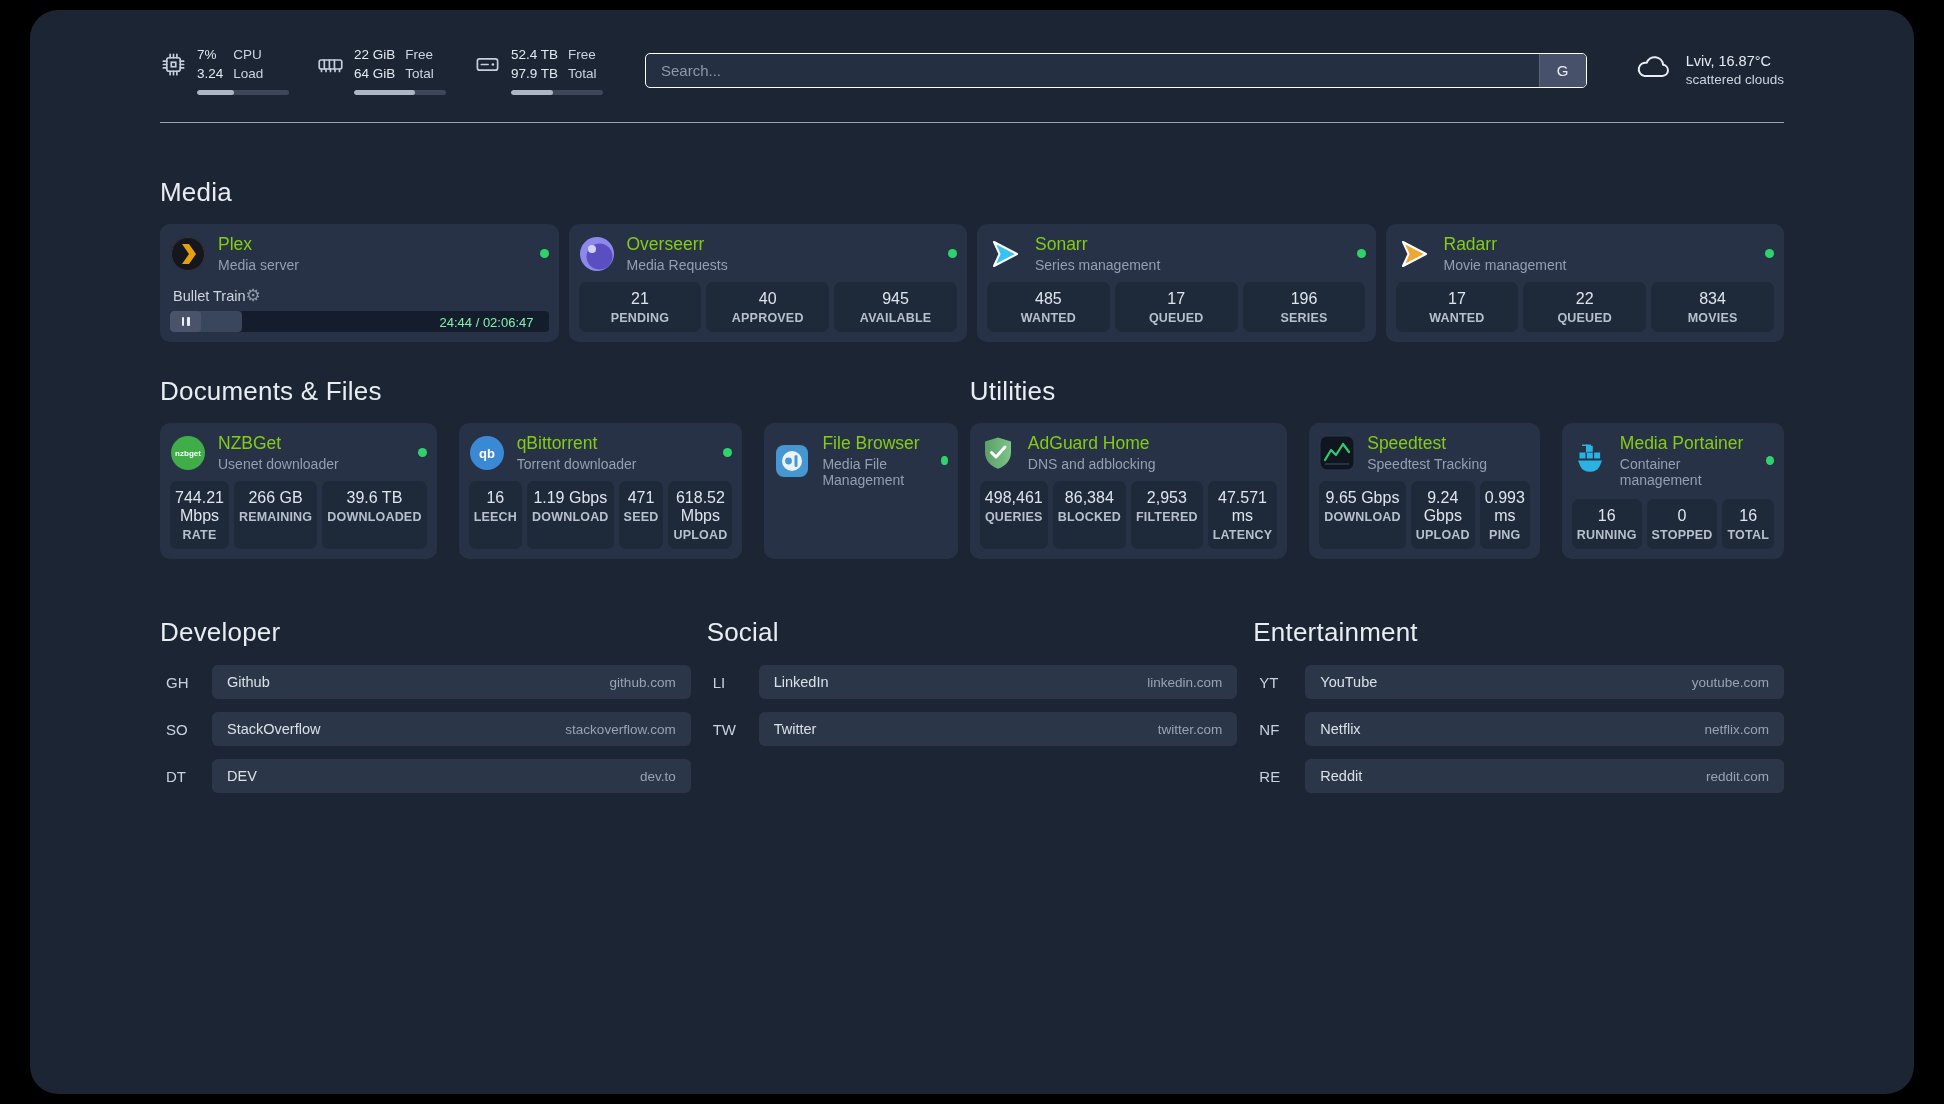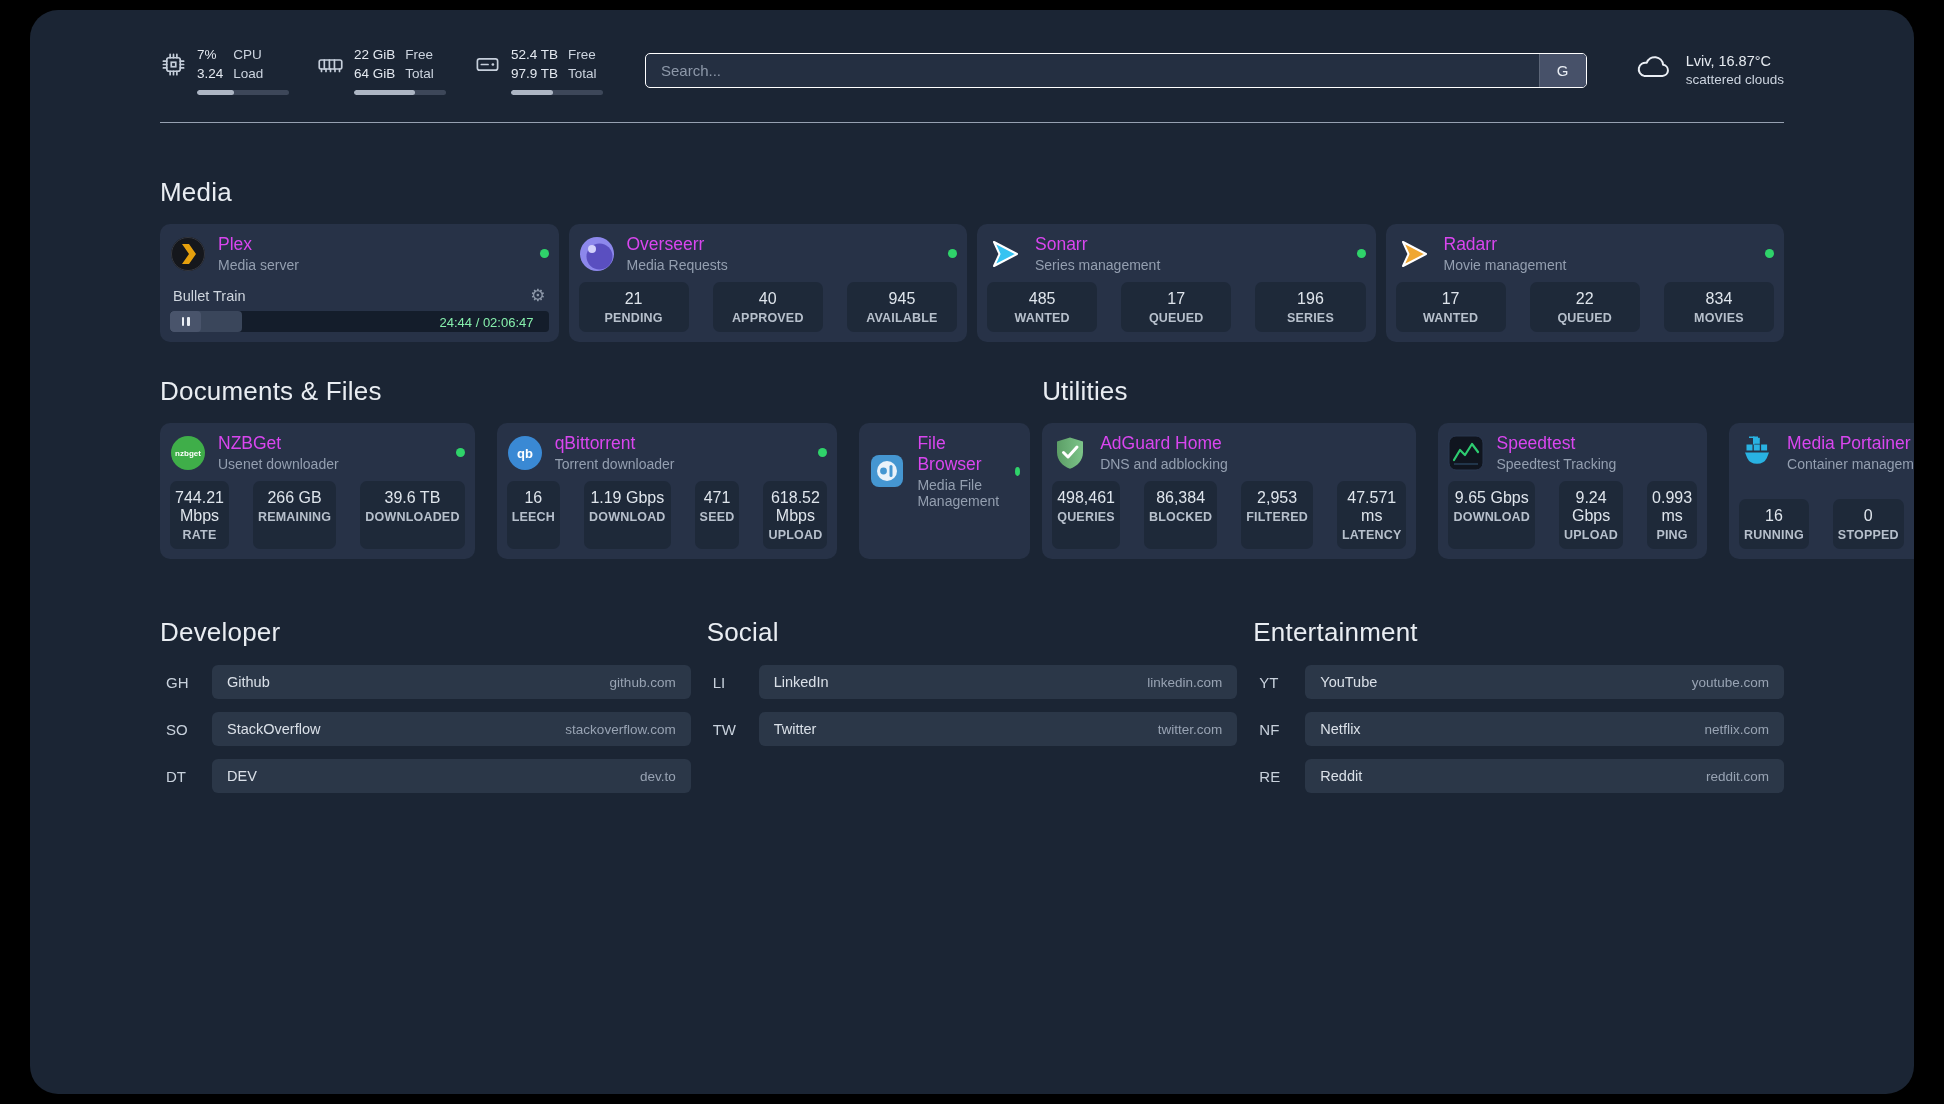--- a/index.html
+++ b/index.html
@@ -38,31 +38,31 @@
 
   
   h2{font-size:26px;font-weight:500;color:#e9edf2;letter-spacing:.2px}
   .section-media{margin-top:54px}
   .media-grid{display:grid;grid-template-columns:repeat(4,1fr);gap:10px;margin-top:16px}
 
   .card{background:#273247;border-radius:10px;padding:10px;display:flex;flex-direction:column}
   .card-head{display:flex;align-items:center;gap:12px}
   .svc-icon{width:36px;height:36px;flex:0 0 36px}
   .svc-icon svg{width:100%;height:100%;display:block}
-  .svc-name{font-size:17.5px;color:#d946ef;font-weight:500;line-height:1.2}
+  .svc-name{font-size:17.5px;color:#84cc16;font-weight:500;line-height:1.2}
   .svc-sub{font-size:14px;color:#949fb0;margin-top:2px}
   .dot{width:9px;height:9px;border-radius:50%;background:#2fd36a;margin-left:auto}
-  .stats{display:flex;gap:24px;margin-top:auto;padding-top:9px}
+  .stats{display:flex;gap:5px;margin-top:auto;padding-top:9px}
   .stat{flex:1;background:#1e2939;border-radius:7px;padding:8px 5px 7px;text-align:center}
   .stat-value{font-size:16px;color:#dfe5ec}
   .stat-label{font-size:12.5px;font-weight:700;color:#b7c0cc;margin-top:3px;letter-spacing:.2px}
 
   
   .player{margin-top:auto;padding-top:7px}
-  .player-head{display:flex;align-items:center;justify-content:space-between;padding:0 3px}
+  .player-head{display:flex;align-items:center;padding:0 3px}
   .player-track-name{font-size:14.5px;color:#ced5de}
   .gear{color:#8d98a9;font-size:17px;line-height:1}
   .player-bar{position:relative;height:21px;background:#141d2b;border-radius:4px;margin-top:7px;overflow:hidden}
   .player-fill{position:absolute;left:0;top:0;bottom:0;background:#3a465b;border-radius:4px}
   .pause-pill{position:absolute;left:0;top:0;bottom:0;width:31px;background:#49546b;border-radius:4px;
     display:flex;align-items:center;justify-content:center;gap:3px}
   .pause-pill i{width:2.5px;height:9px;background:#eaeef4;border-radius:1px}
   .player-time{position:absolute;right:15px;top:50%;transform:translateY(-50%);font-size:13px;color:#86efac}
 
   .cols{display:grid;grid-template-columns:1fr 1fr;gap:12px;margin-top:34px}

